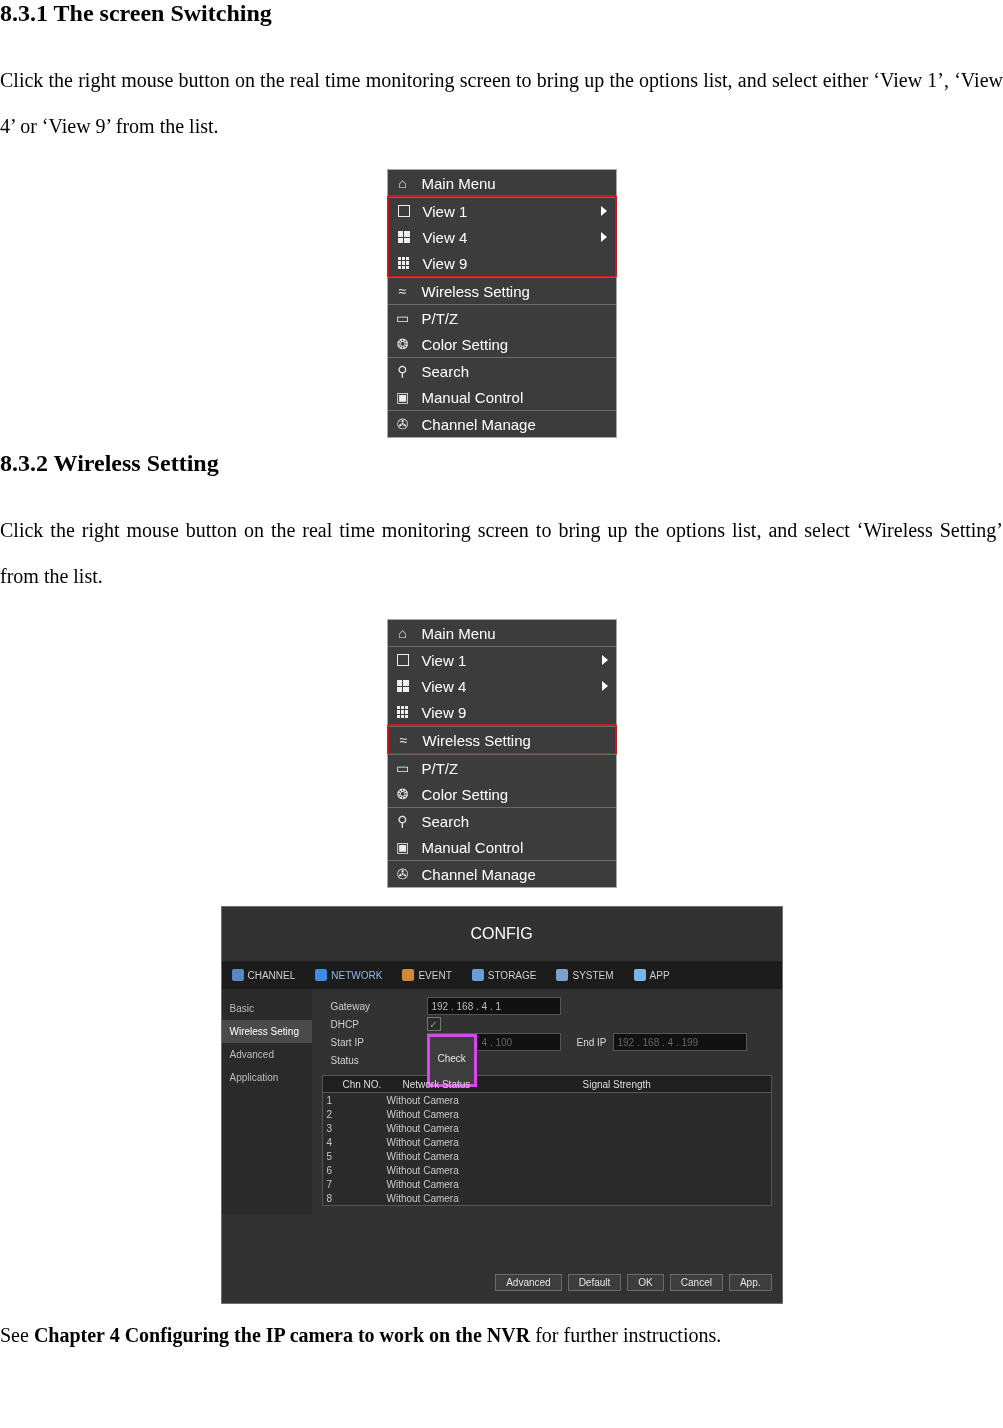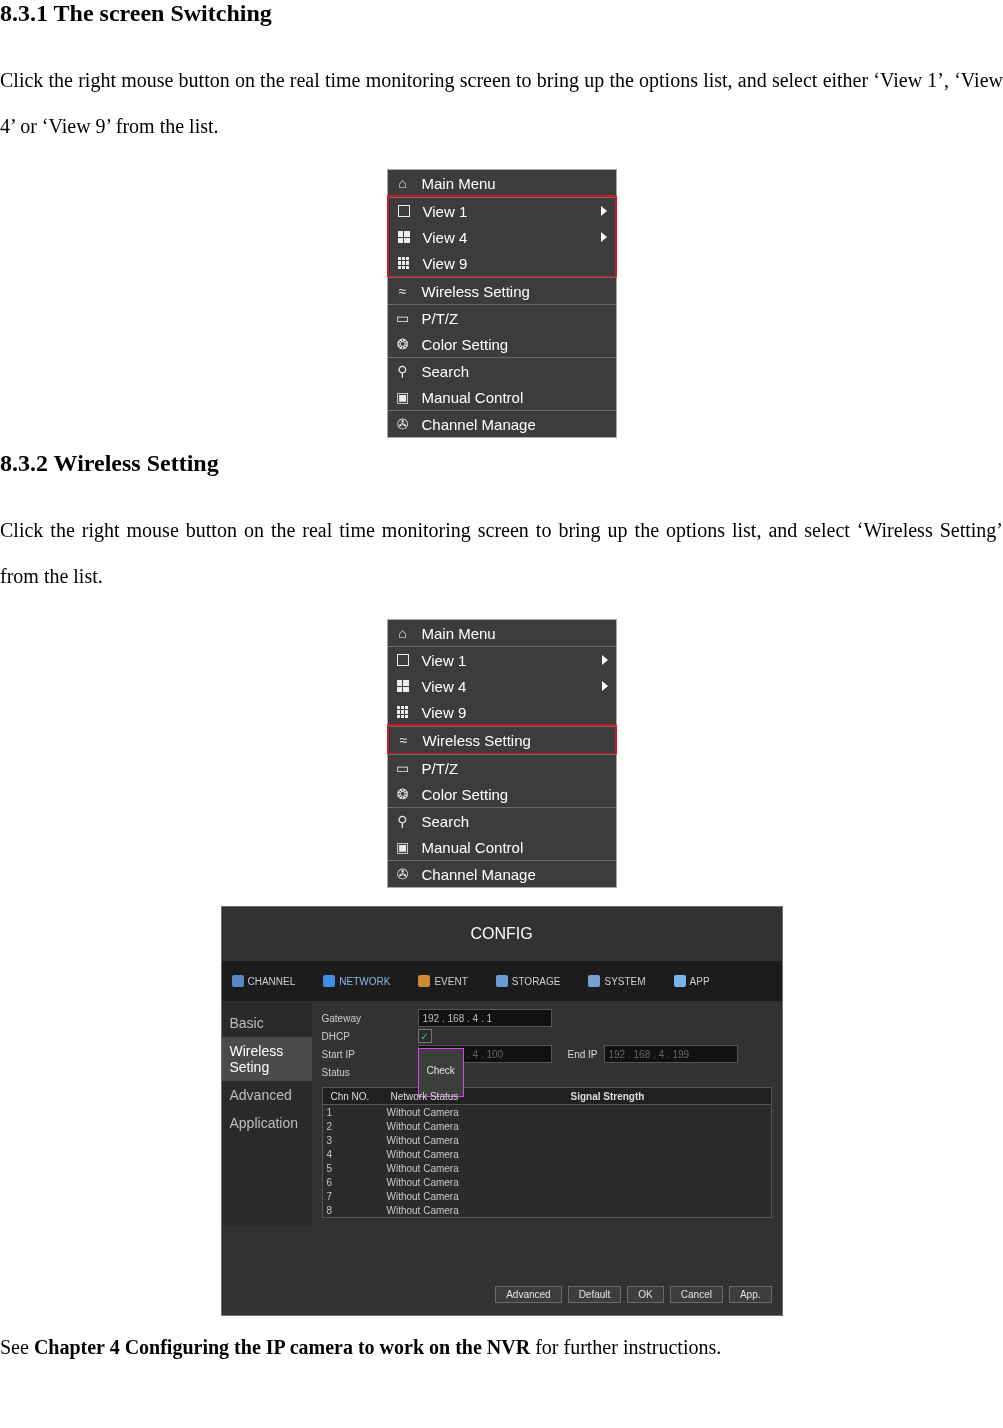--- a/index.html
+++ b/index.html
@@ -92,23 +92,23 @@
   .config-title {
     text-align: center;
     color: #fff;
     font-size: 16px;
     padding: 18px 0;
   }
   .config-tabs {
     display: flex;
     align-items: center;
     background: #1c1c1c;
-    height: 40px;
+    height: 28px;
     padding: 0 4px;
-    gap: 16px;
+    gap: 8px;
   }
   .config-tabs .tab {
     display: flex; align-items: center; gap: 4px;
     color: #cfcfcf; padding: 0 6px; height: 22px;
   }
   .config-tabs .tab.active {
     color: #8fb7e8;
   }
   .config-tabs .tab-icon {
     width: 12px; height: 12px; display:inline-block;
@@ -117,61 +117,61 @@
   .config-body {
     display: flex;
   }
   .config-side {
     width: 90px;
     background: #2a2a2a;
     padding-top: 8px;
   }
   .config-side div {
     padding: 6px 8px;
-    font-size: 14px;
+    font-size: 10px;
     color: #bdbdbd;
   }
   .config-side .selected {
     background: #4a4a4a;
     color: #fff;
   }
   .config-main {
     flex: 1;
     padding: 8px 10px;
   }
   .cfg-row {
     display: flex;
     align-items: center;
     height: 18px;
     gap: 6px;
   }
-  .cfg-label { width: 90px; color:#cfcfcf; }
+  .cfg-label { width: 90px; color:#cfcfcf;margin-left:9px; }
   .ip-box {
     background:#111; border:1px solid #555; color:#bdbdbd;
     padding: 1px 4px; min-width:124px; height:14px; font-size:10px;
     display:inline-flex; align-items:center;
   }
   .ip-box.dim { color:#666; }
   .chk {
     width:12px; height:12px; border:1px solid #777; background:#2b2b2b;
     display:inline-flex; align-items:center; justify-content:center;
     color:#6fb36f; font-size:10px;
   }
   .mini-btn {
-    background:#3d3d3d; border:1px solid #d946ef; color:#e4e4e4;
+    background:#3d3d3d; border:3px solid #d946ef; color:#e4e4e4;
     padding: 16px 8px; font-size:10px; height:15px;text-align:right;
   }
   .table-wrap { margin-top:6px; }
   .table-head {
     display:flex; background:#202020; color:#ddd; height:16px; align-items:center;
     border:1px solid #555; font-size:10px;
   }
-  .th1{width:60px; padding-left:8px;}
+  .th1{width:60px; padding-left:20px;}
   .th2{width:180px;}
-  .th3{flex:1;font-weight:bold;}
+  .th3{flex:1;}
   .table-row {
     display:flex; background:#2b2b2b; color:#c8c8c8; height:14px; align-items:center;
     border-left:1px solid #555; border-right:1px solid #555; font-size:10px;
   }
   .table-row:last-child{border-bottom:1px solid #555;}
   .td1{width:60px; padding-left:4px;}
   .td2{width:180px;}
   .td3{flex:1;}
   .config-footer {
     display:flex; gap:6px; justify-content:flex-end;

